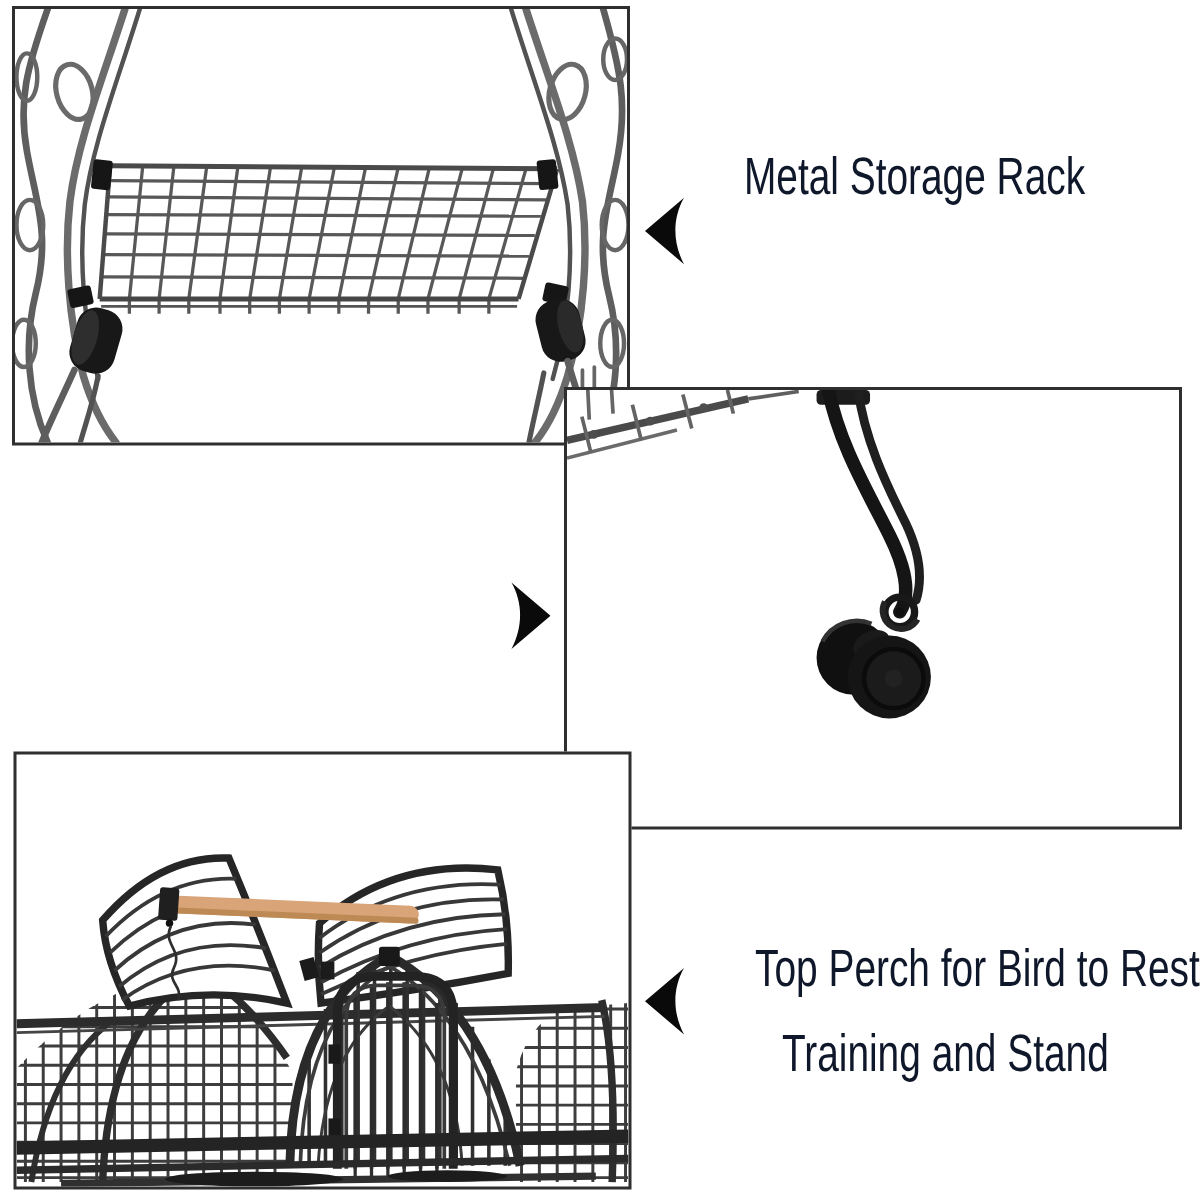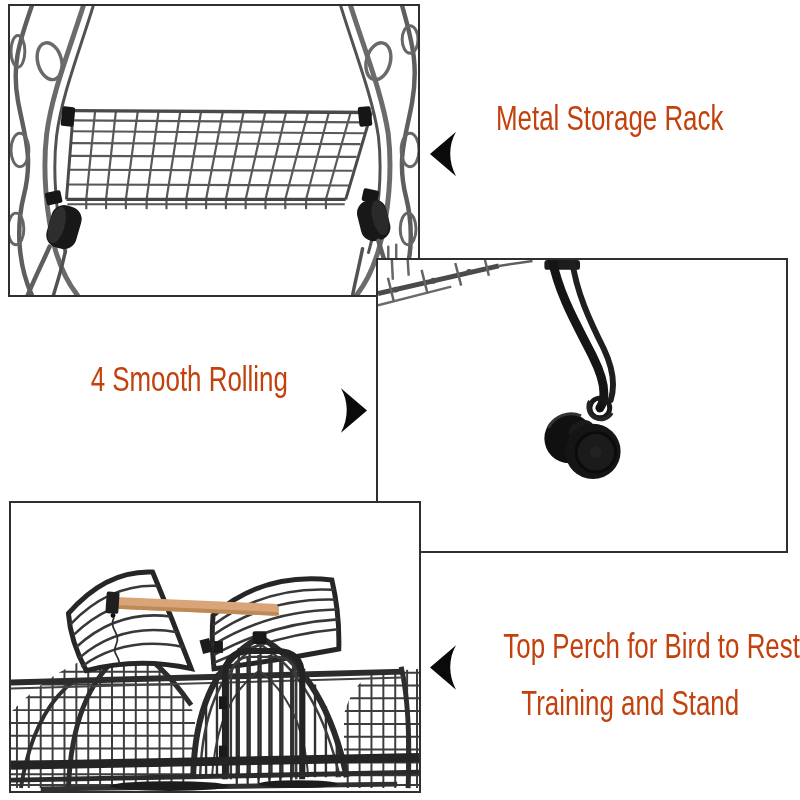--- a/index.html
+++ b/index.html
@@ -3,21 +3,21 @@
 <meta charset="utf-8">
 <style>
   html,body{margin:0;padding:0;background:#ffffff;}
   #canvas{position:relative;width:800px;height:800px;background:#fff;overflow:hidden;
           font-family:"Liberation Sans",sans-serif;}
   .panel{position:absolute;background:#fff;border:2px solid #2f2f2f;box-sizing:border-box;}
   .panel svg{display:block;width:100%;height:100%;}
   #panel-rack{left:8px;top:4px;width:412px;height:293px;z-index:1;}
   #panel-caster{left:376px;top:258px;width:412px;height:295px;z-index:2;}
   #panel-cage{left:9px;top:501px;width:412px;height:292px;z-index:3;}
-  .caption{position:absolute;text-align:center;color:#c2410c;font-size:35px;line-height:57px;
+  .caption{position:absolute;text-align:center;color:#0f172a;font-size:35px;line-height:57px;
            font-weight:400;white-space:nowrap;z-index:4;}
   .caption .ln{display:block;}
   .caption .sq{display:inline-block;transform:scaleX(.74);transform-origin:50% 50%;}
   #caption-rack{left:420px;top:89px;width:380px;}
   #caption-wheels{left:0px;top:350px;width:378px;}
   #caption-perch{left:450px;top:617px;width:360px;}
   .arrow{position:absolute;z-index:4;}
   #arrow-rack{left:430px;top:131px;}
   #arrow-wheels{left:340px;top:388px;}
   #arrow-perch{left:430px;top:645px;}
@@ -267,20 +267,19 @@
   <span class="arrow" id="arrow-perch">
     <svg width="27" height="45" viewBox="0 0 28 46">
         <path d="M0,23 L27,0 C19,14 19,31 27,46 Z" fill="#0a0a0a"></path>
       </svg>
   </span>
 
   <div class="caption" id="caption-rack">
     <span class="ln"><span class="sq">Metal Storage Rack</span></span>
   </div>
   <div class="caption" id="caption-wheels">
-    <span class="ln"><span class="sq">4 Smooth Rolling</span></span>
   </div>
   <div class="caption" id="caption-perch">
     <span class="ln"><span class="sq">Top Perch for Bird to Rest,</span></span>
     <span class="ln"><span class="sq">Training and Stand</span></span>
   </div>
 
 </div>
 
 </body></html>

